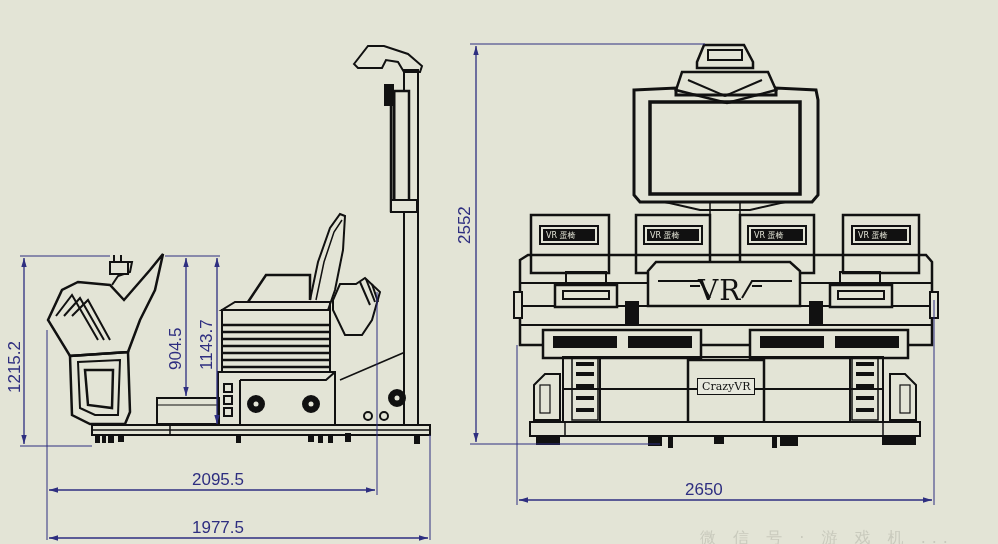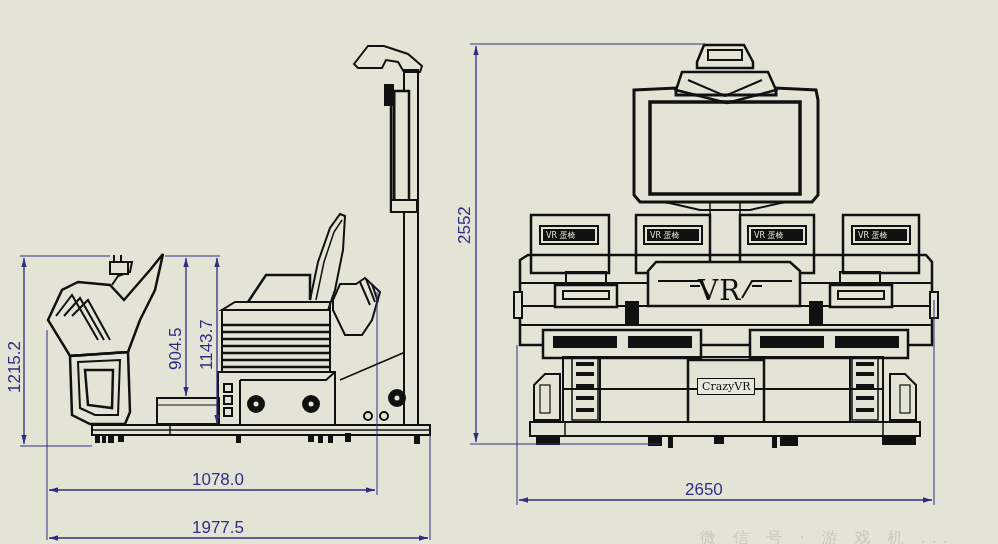--- a/index.html
+++ b/index.html
@@ -271,21 +271,21 @@
     <line x1="476" y1="46" x2="476" y2="442" marker-start="url(#arr)" marker-end="url(#arr)"></line>
     <line x1="517" y1="345" x2="517" y2="505" stroke-width="1"></line>
     <line x1="934" y1="300" x2="934" y2="505" stroke-width="1"></line>
     <line x1="519" y1="500" x2="932" y2="500" marker-start="url(#arr)" marker-end="url(#arr)"></line>
   </g>
 </svg>
 
 <div class="dim-text vert" style="left:5px; top:393px;">1215.2</div>
 <div class="dim-text vert" style="left:166px; top:370px;">904.5</div>
 <div class="dim-text vert" style="left:197px; top:370px;">1143.7</div>
-<div class="dim-text" style="left:192px; top:470px;">1078.0</div>
+<div class="dim-text" style="left:192px; top:470px;">2095.5</div>
 <div class="dim-text" style="left:192px; top:518px;">1977.5</div>
 <div class="dim-text vert" style="left:455px; top:244px;">2552</div>
 <div class="dim-text" style="left:685px; top:480px;">2650</div>
 
 <div class="label-box" style="left:698px; top:274px; font-size:28px; letter-spacing:1px;">VR</div>
 <div class="label-box" style="left:697px; top:365px; font-size:11px; border:1px solid #111; padding:1px 4px; background:#e8e9de;margin-top:13px;">CrazyVR</div>
 
 <div class="label-box" style="left:546px; top:230px; font-size:8px; color:#e3e4d6; font-family:'DejaVu Sans',sans-serif;">VR 蛋椅</div>
 <div class="label-box" style="left:650px; top:230px; font-size:8px; color:#e3e4d6; font-family:'DejaVu Sans',sans-serif;">VR 蛋椅</div>
 <div class="label-box" style="left:754px; top:230px; font-size:8px; color:#e3e4d6; font-family:'DejaVu Sans',sans-serif;">VR 蛋椅</div>

